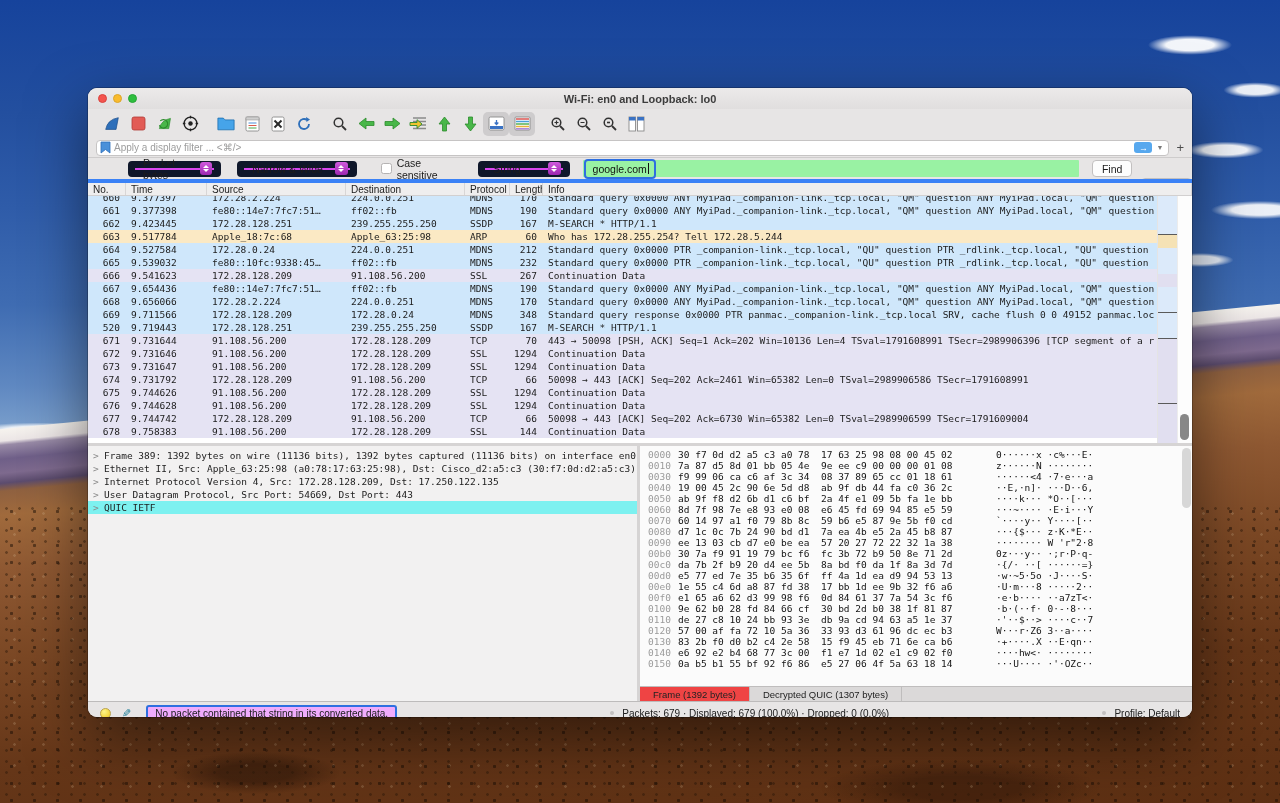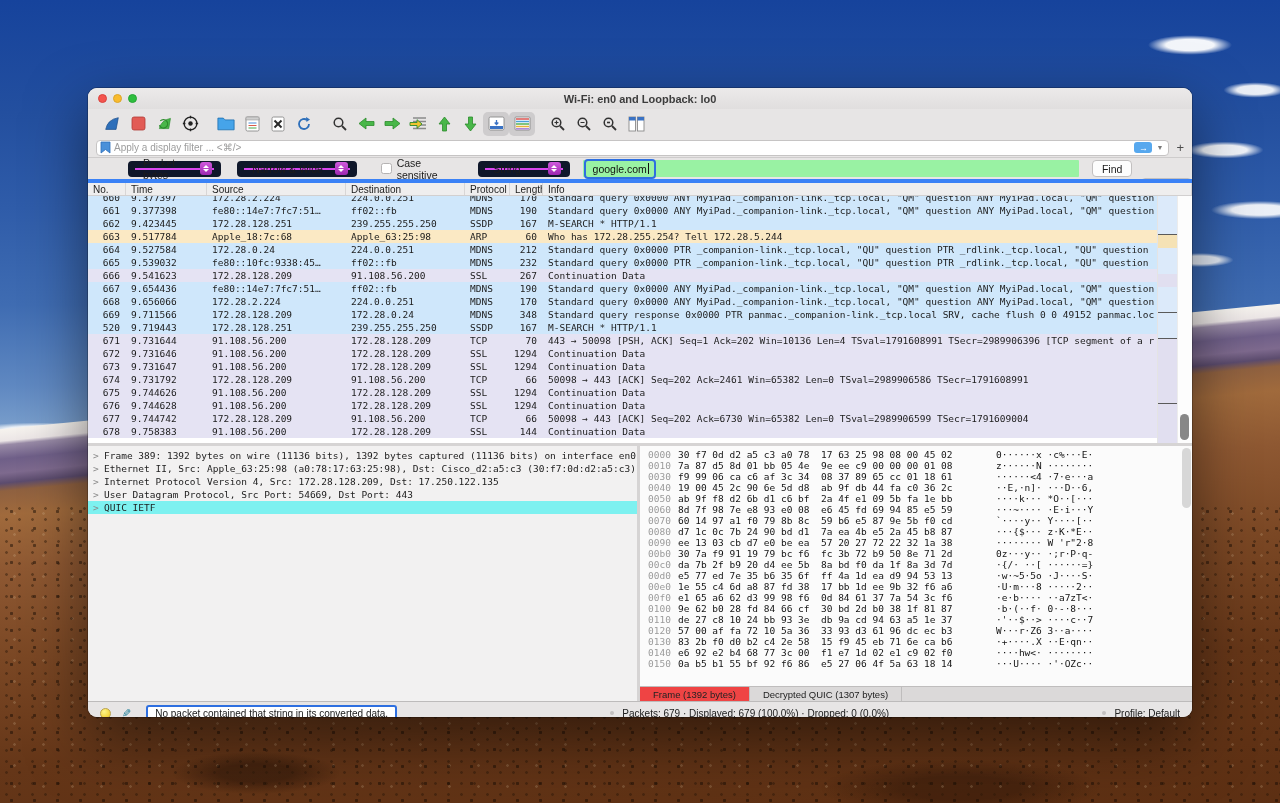--- a/index.html
+++ b/index.html
@@ -119,21 +119,21 @@
   .hexrow .asc { color:#141414; }
   .hexsb { position:absolute; top:2px; right:1px; width:9px; height:60px; background:#b9b9b9; border-radius:5px; opacity:.55; }
   .bytetabs { height:15px; background:#dbd9d9; border-top:1px solid #bfbdbd; display:flex; font-size:9.5px; }
   .btab { padding:0 13px; display:flex; align-items:center; border-right:1px solid #bfbdbd; color:#222; }
   .btab.active { background:#ef4444; }
 
   
   .statusbar { height:23px; border-top:1px solid #bdbbbb; background:#e7e5e5; display:flex; align-items:center; padding:0 12px; font-size:10px; color:#202020; }
   .expertdot { width:11px; height:11px; border-radius:50%; background:radial-gradient(circle at 35% 30%, #fff489, #f3d43c 70%); border:1px solid #b9a14a; }
   .pen { margin-left:11px; color:#1f7d96; font-size:11px; transform:scaleX(-1); }
-  .statmsg { margin-left:15px; border:2px solid #2e6fe0; border-radius:3px; padding:1px 7px; background:#ffffff; white-space:nowrap; }
+  .statmsg { margin-left:15px; border:2px solid #2e6fe0; border-radius:3px; padding:1px 7px; background:#f0abfc; white-space:nowrap; }
   .statmid { margin:0 auto; display:flex; align-items:center; gap:8px; }
   .sdot { width:4px; height:4px; border-radius:50%; background:#c2c0c0; }
   .profile { white-space:nowrap; }
   svg { display:block; }
 </style>
 </head>
 <body>
 <div id="desktop">
   <div class="sky"></div>
   <div class="clouds"></div>

